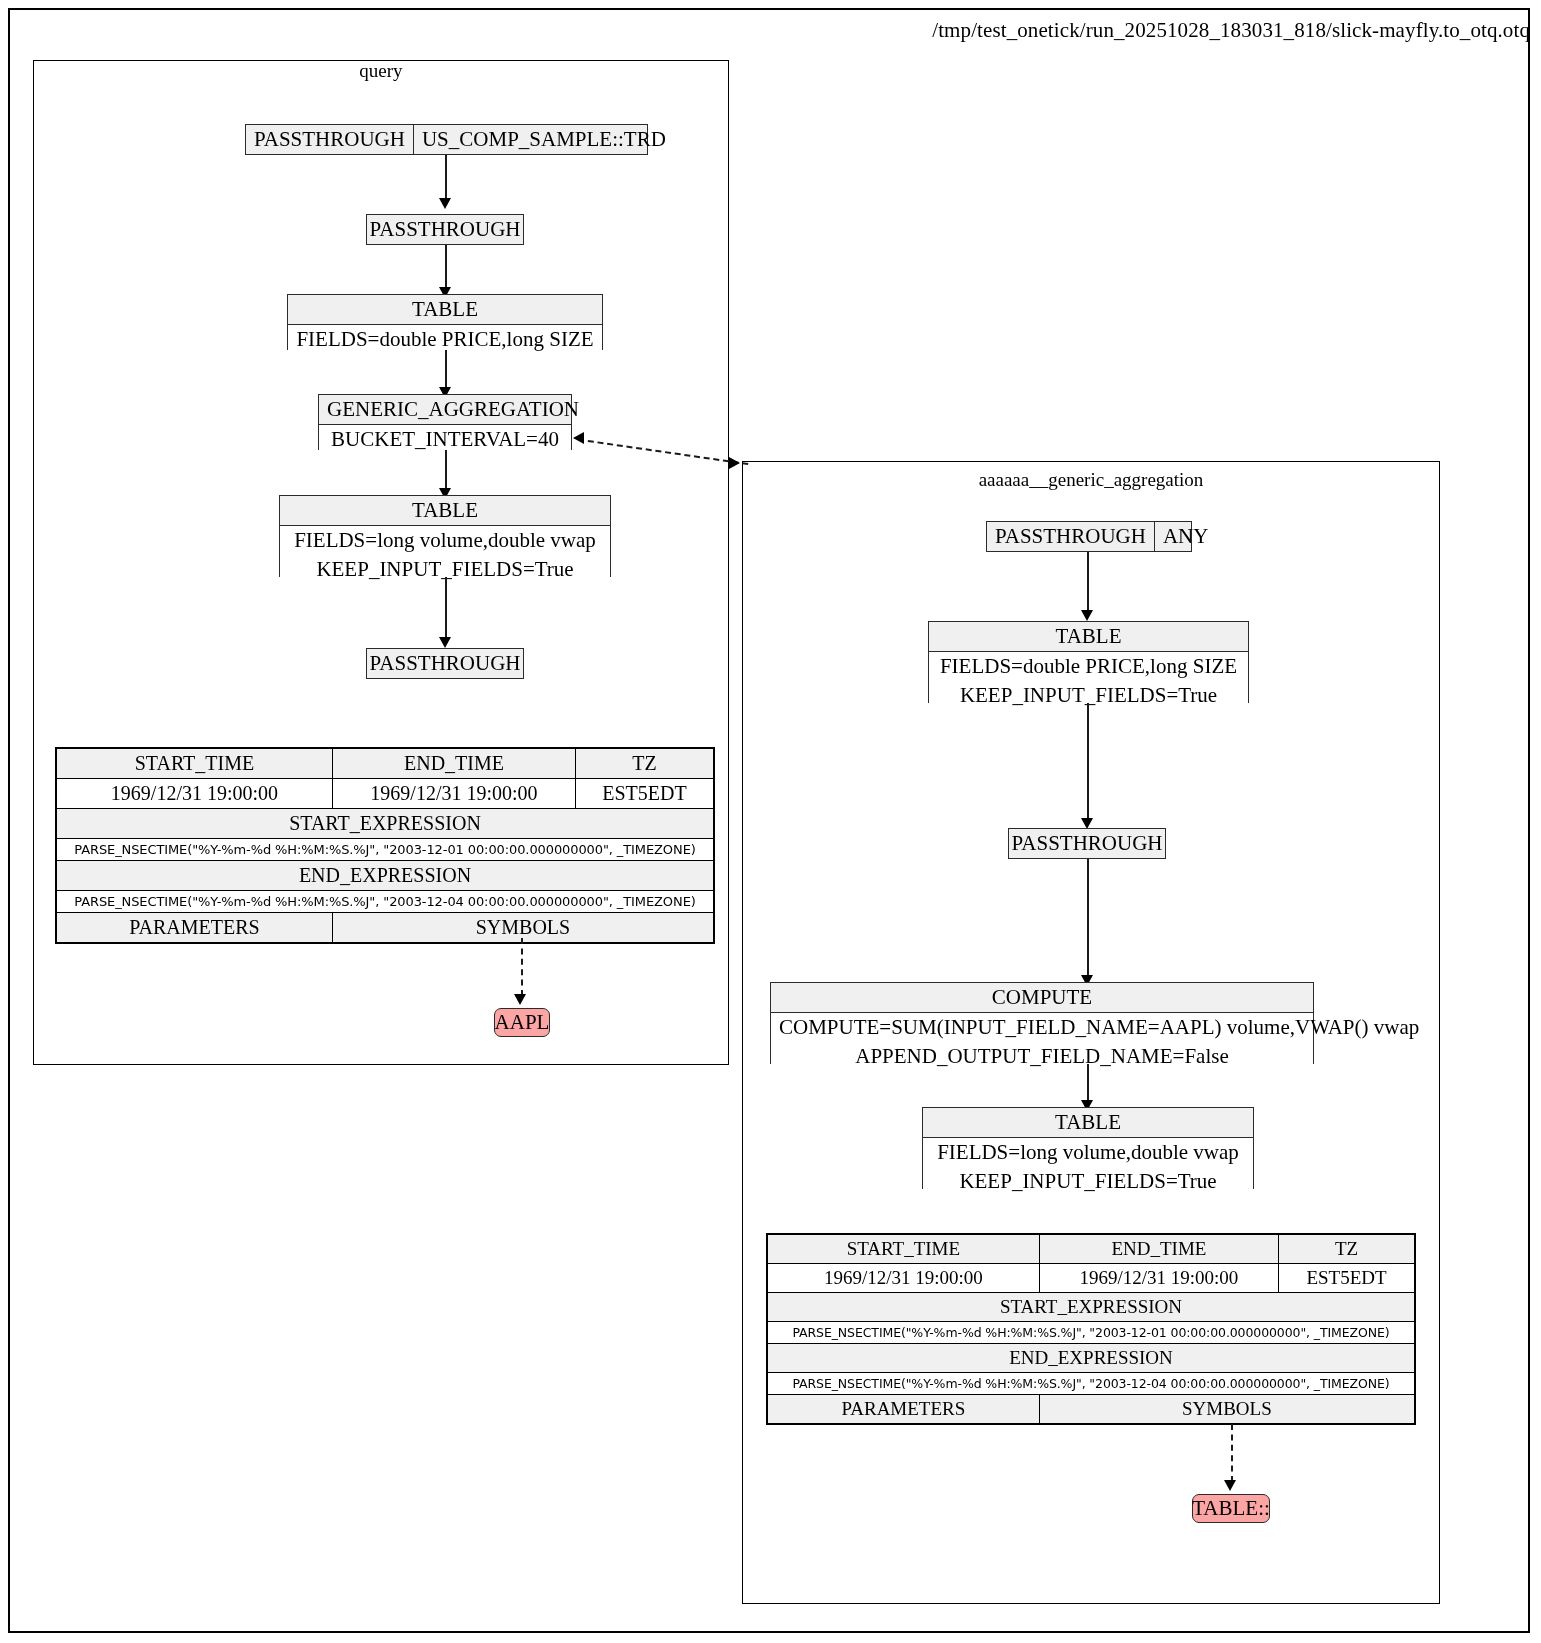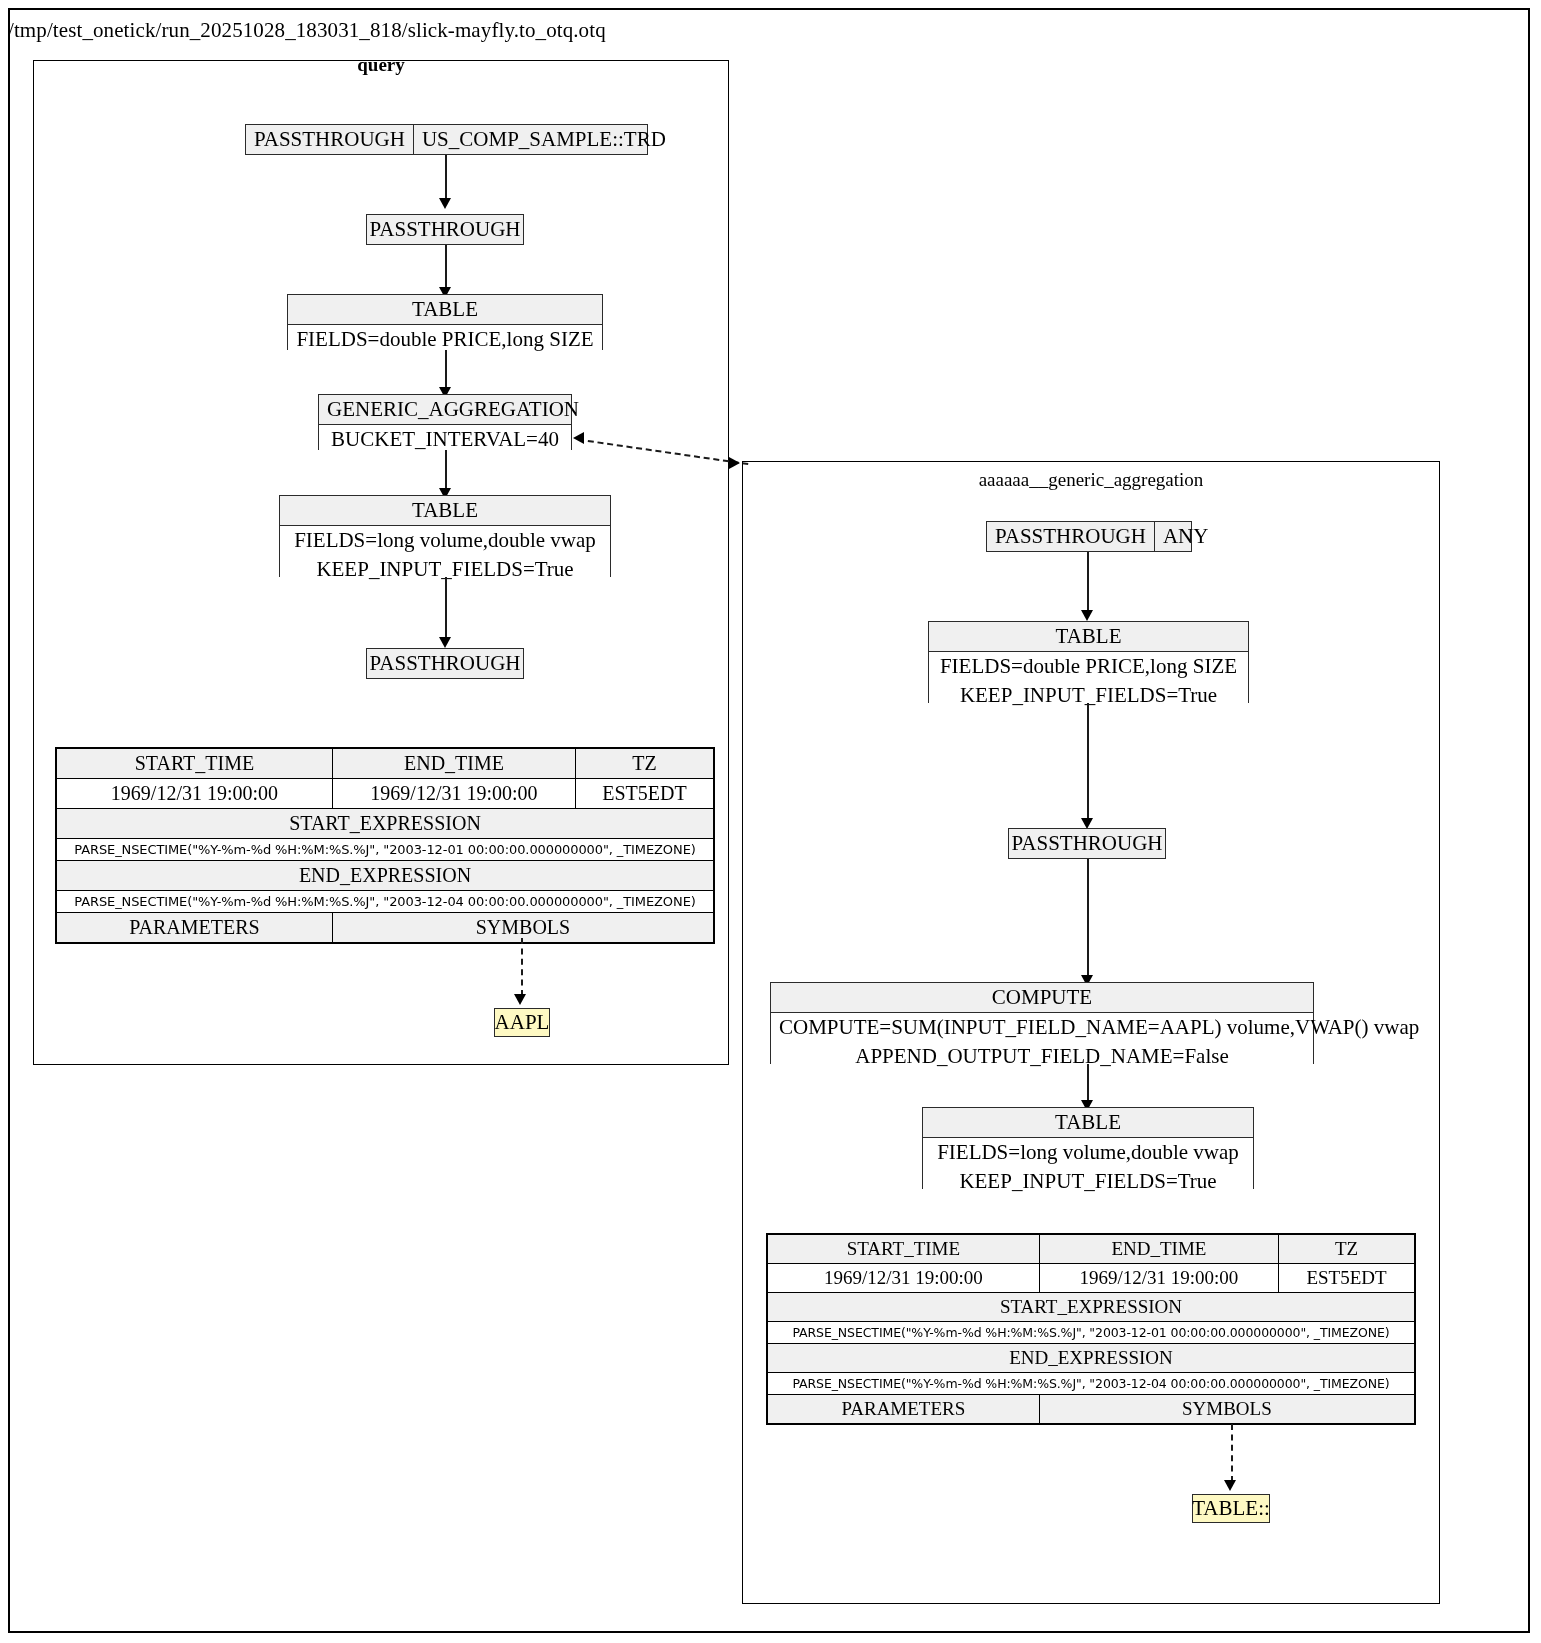--- a/index.html
+++ b/index.html
@@ -26,21 +26,21 @@
     width: 1522px;
     height: 1625px;
     border: 2px solid #000000;
     box-sizing: border-box;
   }
   .graph-title {
     position: absolute;
     left: 8px;
     top: 18px;
     width: 1522px;
-    text-align: left;
+    text-align: right;
     font-size: 21px;
     letter-spacing: 0.1px;
   }
   
   .cluster {
     position: absolute;
     border: 1.5px solid #000000;
     box-sizing: border-box;
     background: transparent;
   }
@@ -76,21 +76,21 @@
   }
   
   .node.plain {
     background: #f0f0f0;
     display: flex;
     align-items: center;
     justify-content: center;
     padding: 2px 10px;
     white-space: nowrap;
   }
-  .node.plain.white { background: #fef9c3; }
+  .node.plain.white { background: #fca5a5; border-radius: 7px; }
   
   .node.split {
     display: flex;
     align-items: stretch;
     background: #f0f0f0;
   }
   .node.split > .cell {
     display: flex;
     align-items: center;
     justify-content: center;
@@ -173,21 +173,21 @@
 </style>
 </head>
 <body>
 
 <div id="canvas">
 
   <div class="outer-frame"></div>
   <div class="graph-title">/tmp/test_onetick/run_20251028_183031_818/slick-mayfly.to_otq.otq</div>
 
   <div class="cluster" style="left:33px; top:60px; width:696px; height:1005px;"></div>
-  <div class="cluster-label" style="left:33px; top:54px; width:696px;font-weight:bold;">query</div>
+  <div class="cluster-label" style="left:33px; top:60px; width:696px;">query</div>
 
   <div class="node split" style="left:245px; top:124px; width:403px; height:31px;">
     <div class="cell">PASSTHROUGH</div>
     <div class="cell">US_COMP_SAMPLE::TRD</div>
   </div>
 
   <div class="edge v" style="left:445px; top:155px; height:45px;"></div>
   <div class="arrow-down" style="left:438.5px; top:198px;"></div>
 
   <div class="node plain" style="left:366px; top:214px; width:158px; height:31px;">PASSTHROUGH</div>

